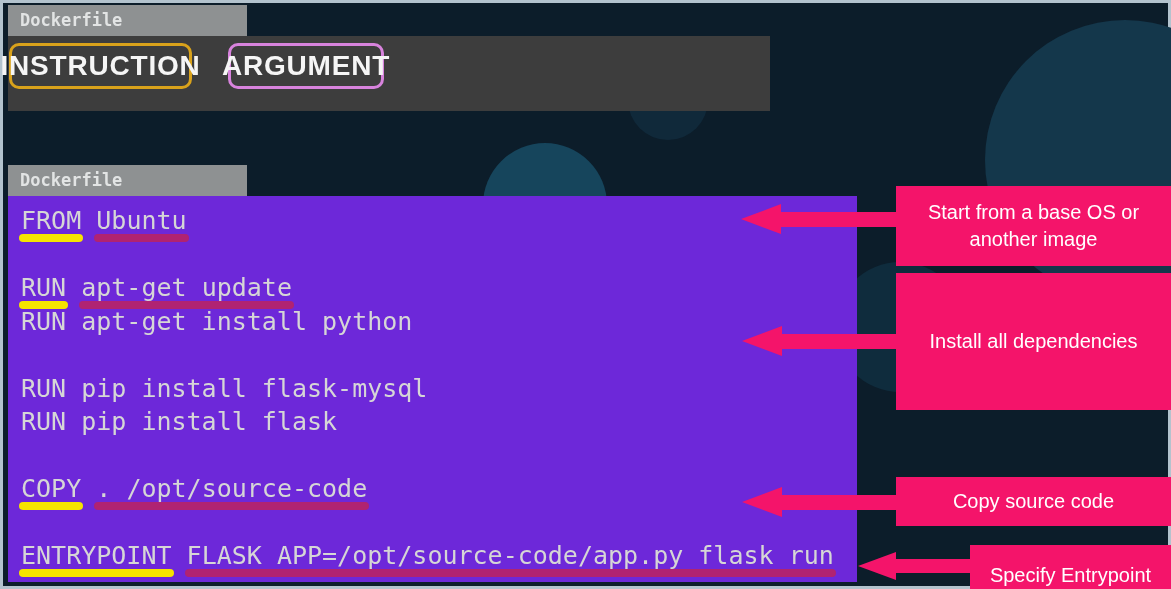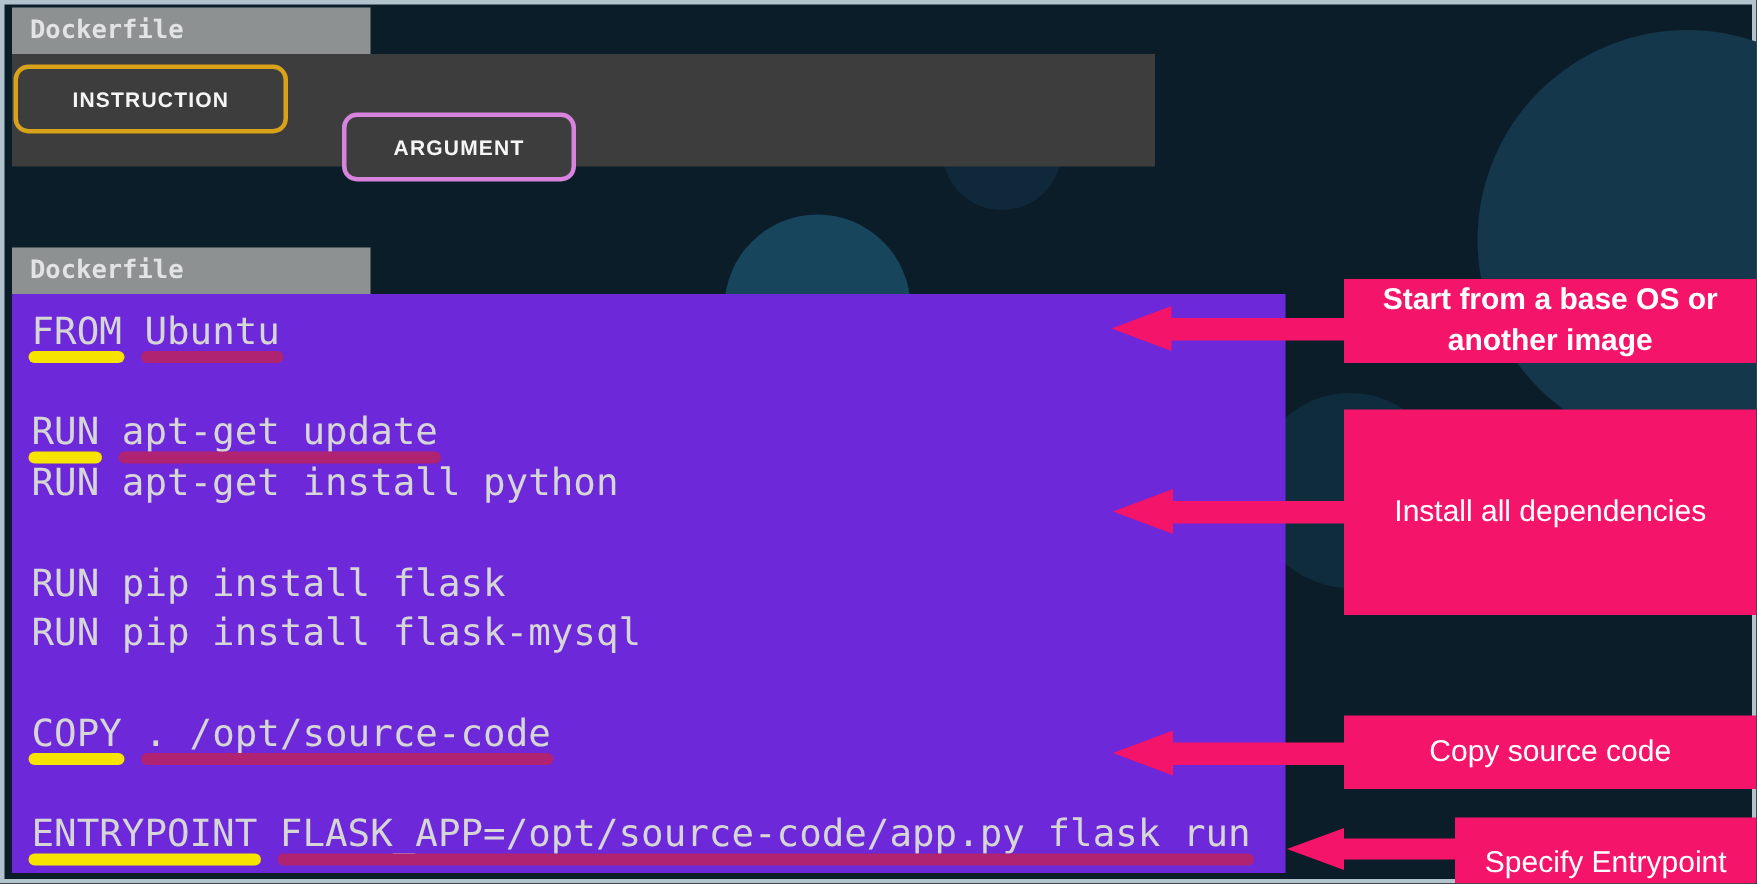--- a/index.html
+++ b/index.html
@@ -24,24 +24,24 @@
     padding-left:12px;box-sizing:border-box;font-weight:bold;
   }
   .tab.t1{top:5px;}
   .tab.t2{top:165px;}
 
   
   .legend-panel{position:absolute;left:8px;top:36px;width:762px;height:75px;background:#3d3d3d;z-index:1;}
   .chip{
     position:absolute;top:43px;height:46px;z-index:3;box-sizing:border-box;
     border-radius:10px;display:flex;align-items:center;justify-content:center;
-    color:#f5f5f5;font-size:14px;font-weight:600;letter-spacing:.8px;background:#3d3d3d;
+    color:#f5f5f5;font-size:28px;font-weight:600;letter-spacing:.8px;background:#3d3d3d;
   }
   .chip.instruction{left:9px;width:183px;border:3px solid #d9a21b;}
-  .chip.argument{left:228px;width:156px;border:3px solid #d883dd;margin-top:32px;}
+  .chip.argument{left:228px;width:156px;border:3px solid #d883dd;}
 
   
   .code-panel{position:absolute;left:8px;top:196px;width:849px;height:386px;background:#6d28d9;z-index:1;}
   .code{
     position:absolute;left:13px;top:8px;right:0;
     font-family:"DejaVu Sans Mono",monospace;font-size:25px;color:#d6d6d6;
   }
   .ln{height:33.5px;line-height:33.5px;white-space:pre;}
   .u{position:relative;display:inline-block;}
   .u::after{
@@ -49,21 +49,21 @@
   }
   .u.uy::after{background:#f6e400;}
   .u.um::after{background:#b02372;}
 
   
   .note{
     position:absolute;z-index:3;background:#f4146a;color:#ffffff;
     display:flex;align-items:center;justify-content:center;text-align:center;
     font-size:20px;line-height:27px;padding:0 10px;box-sizing:border-box;
   }
-  .note.n1{left:896px;top:186px;width:275px;height:56px;font-weight:bold;}
+  .note.n1{left:896px;top:186px;width:275px;height:80px;}
   .note.n2{left:896px;top:273px;width:275px;height:137px;}
   .note.n3{left:896px;top:477px;width:275px;height:49px;}
   .note.n4{left:970px;top:545px;width:201px;height:44px;align-items:flex-end;}
 
   
   .arrow{position:absolute;z-index:3;}
   .arrow .shaft{position:absolute;background:#f4146a;}
   .arrow .head{position:absolute;width:0;height:0;border-style:solid;border-color:transparent;}
   .arrow.a1 .head{left:741px;top:204px;border-width:15px 40px 15px 0;border-right-color:#f4146a;}
   .arrow.a1 .shaft{left:780px;top:212px;width:116px;height:15px;}
@@ -98,22 +98,22 @@
   <div class="tab t2">
     <span>Dockerfile</span>
   </div>
   <div class="code-panel">
     <div class="code">
       <div class="ln"><span class="u uy">FROM</span><span> </span><span class="u um">Ubuntu</span></div>
       <div class="ln"></div>
       <div class="ln"><span class="u uy">RUN</span><span> </span><span class="u um">apt-get update</span></div>
       <div class="ln"><span>RUN apt-get install python</span></div>
       <div class="ln"></div>
+      <div class="ln"><span>RUN pip install flask-mysql</span></div>
       <div class="ln"><span>RUN pip install flask</span></div>
-      <div class="ln"><span>RUN pip install flask-mysql</span></div>
       <div class="ln"></div>
       <div class="ln"><span class="u uy">COPY</span><span> </span><span class="u um">. /opt/source-code</span></div>
       <div class="ln"></div>
       <div class="ln"><span class="u uy">ENTRYPOINT</span><span> </span><span class="u um">FLASK_APP=/opt/source-code/app.py flask run</span></div>
     </div>
   </div>
 
   <div class="note n1">
     <span>Start from a base OS or another image</span>
   </div>

